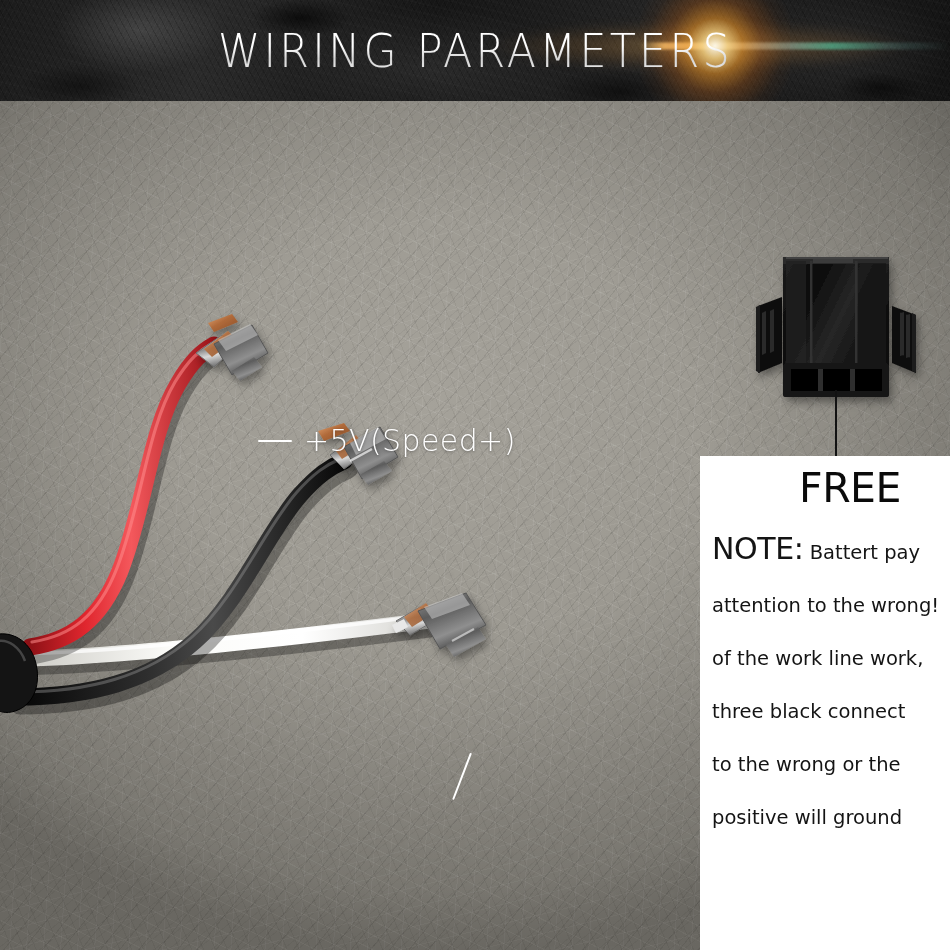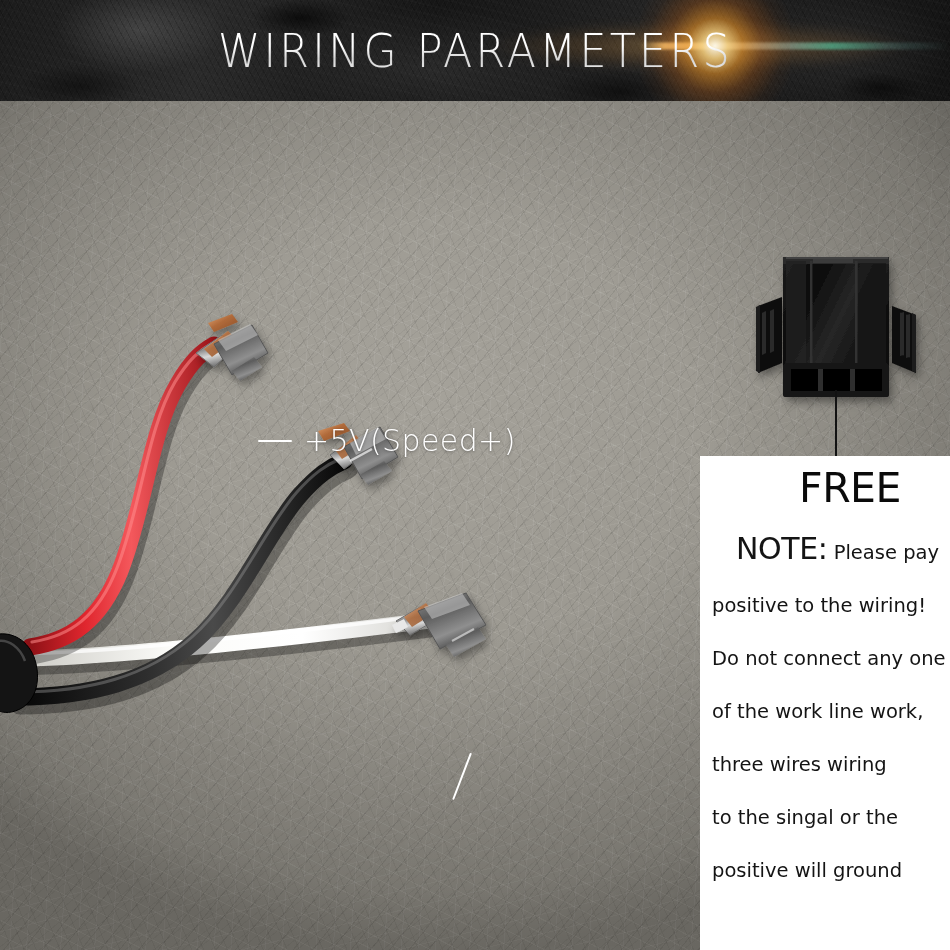--- a/index.html
+++ b/index.html
@@ -207,21 +207,20 @@
     width: 238px;
     font-family: "DejaVu Sans", sans-serif;
     font-size: 19.5px;
     font-weight: 400;
     color: #141414;
     line-height: 53px;
   }
   #note-label {
     font-size: 30px;
     letter-spacing: -0.4px;
-    margin-left: 24px;
   }
   .note-line { display: block; white-space: nowrap; }
 
   
   #connector-leader {
     position: absolute;
     left: 835px; top: 289px;
     width: 1.6px; height: 68px;
     background: #121212;
   }
@@ -396,25 +395,24 @@
 
     <div class="callout" id="label-5v">
       <span class="dash"></span><span>+5V(Speed+)</span>
     </div>
 
 
 
     <div id="note-panel">
       <div id="note-free">FREE</div>
       <div id="note-body">
-        <span class="note-line"><span id="note-label">NOTE:</span> <span>Please pay</span></span>
-        <span class="note-line">positive to the wiring!</span>
-        <span class="note-line">Do not connect any one</span>
+        <span class="note-line"><span id="note-label">NOTE:</span> <span>Battert pay</span></span>
+        <span class="note-line">attention to the wrong!</span>
         <span class="note-line">of the work line work,</span>
-        <span class="note-line">three wires wiring</span>
-        <span class="note-line">to the singal or the</span>
+        <span class="note-line">three black connect</span>
+        <span class="note-line">to the wrong or the</span>
         <span class="note-line">positive will ground</span>
 
       </div>
     </div>
 
   </div>
 </div>
 
 </body></html>

